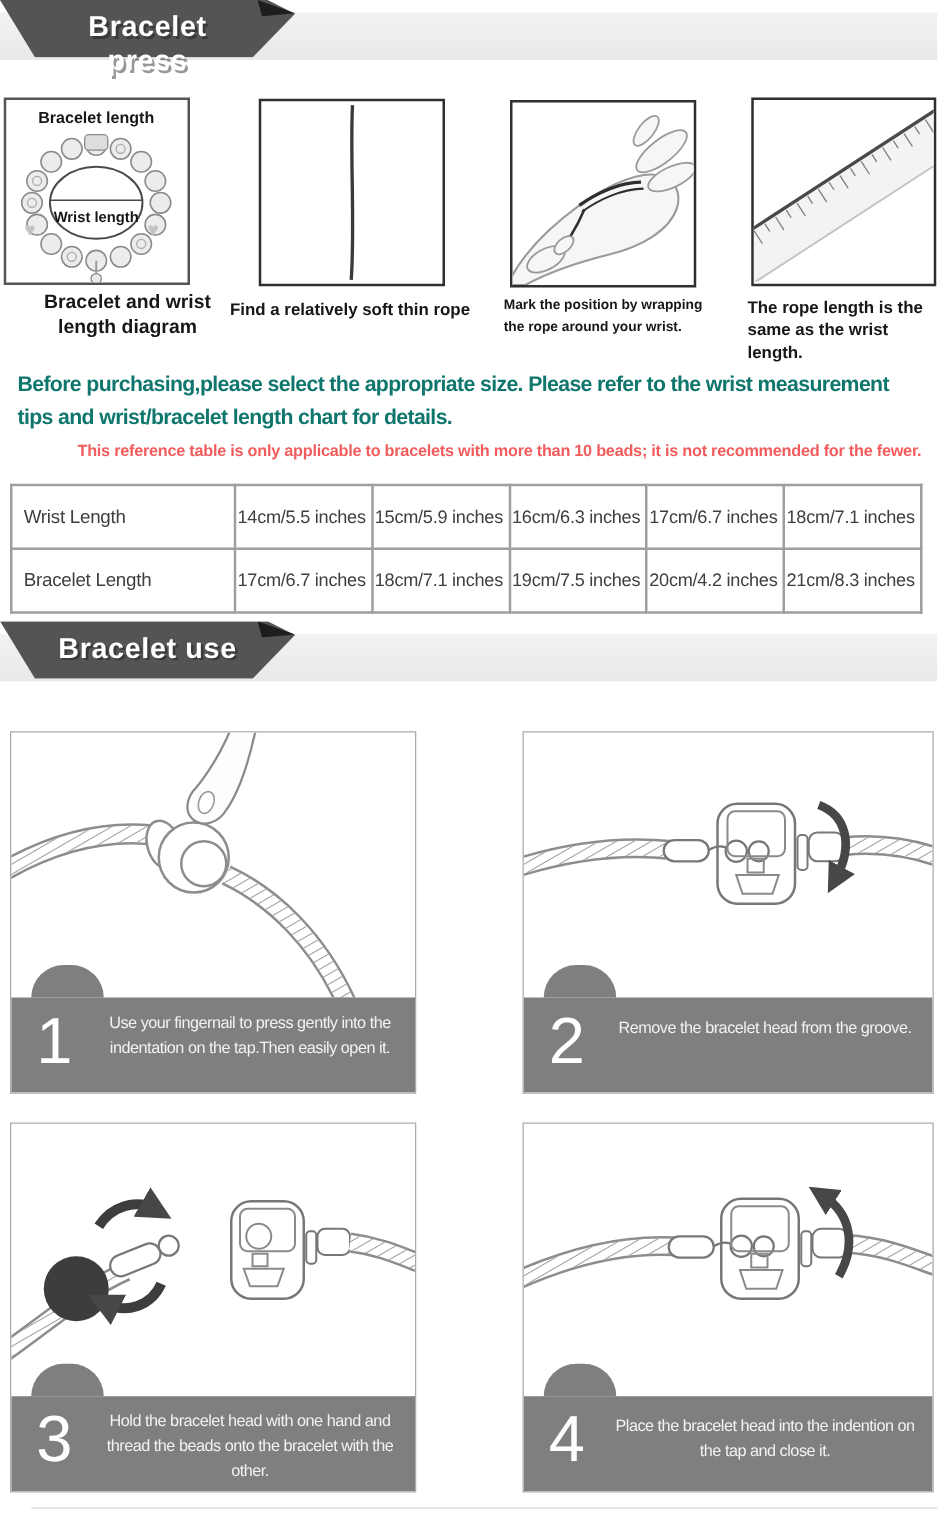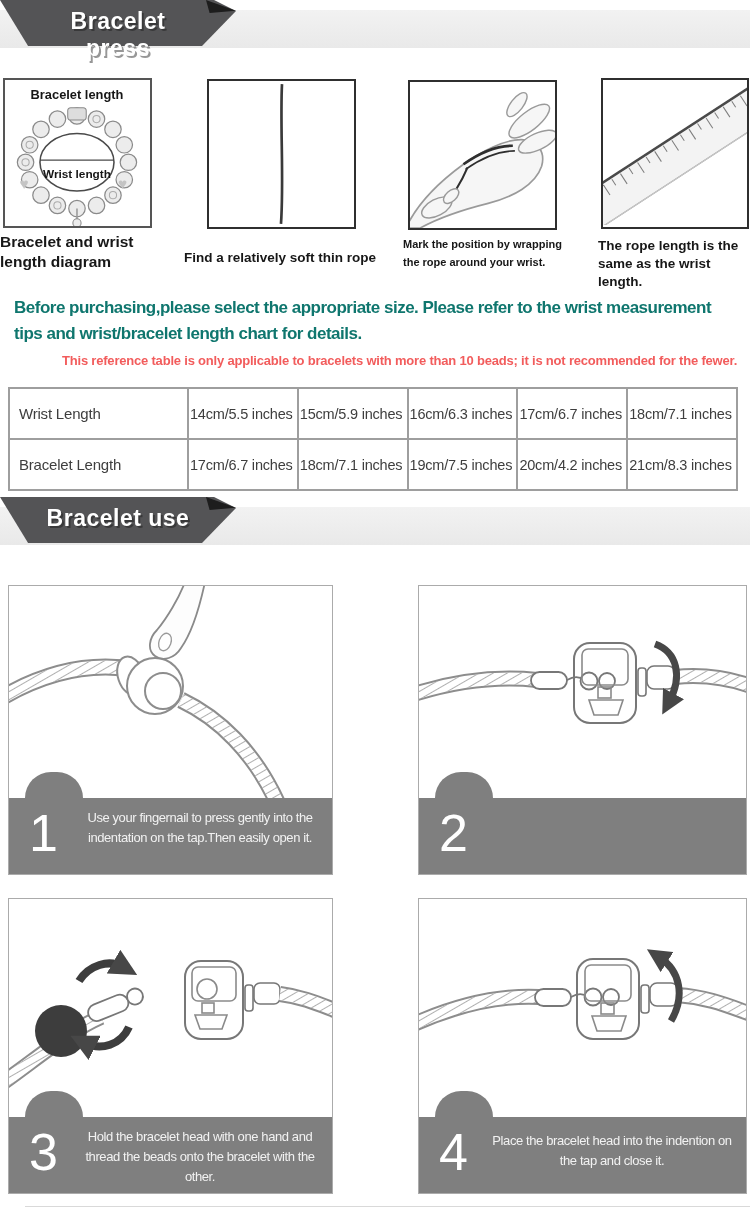--- a/index.html
+++ b/index.html
@@ -15,21 +15,21 @@
   .banner .fold{position:absolute;left:206px;top:0;width:30px;height:13px;background:#1d1d1d;
                 clip-path:polygon(0 0,100% 82%,12% 100%);}
   .banner .banner-title{position:absolute;left:38px;top:8px;width:160px;text-align:center;
                 font-size:23px;font-weight:bold;color:#fff;letter-spacing:.5px;
                 text-shadow:2px 2px 0 rgba(25,25,25,.45);}
 
   
   .mbox{position:absolute;background:#fff;border:2px solid #2f2f2f;overflow:hidden;}
   .mbox.soft{border-color:#555;}
   .mcap{position:absolute;font-weight:bold;color:#171717;}
-  .mcap.center{text-align:left;}
+  .mcap.center{text-align:center;padding-left:26px;}
   .nowrap{white-space:nowrap;display:flex;justify-content:center;}
 
   
   .intro{position:absolute;left:14px;top:295px;width:724px;font-size:17px;font-weight:bold;
          letter-spacing:-0.5px;line-height:26px;color:#0f766e;}
   .note{position:absolute;left:14px;top:353px;font-size:13px;font-weight:bold;
         letter-spacing:-0.2px;color:#f25c5c;white-space:nowrap;margin-left:48px;}
 
   
   .size-table{position:absolute;left:8px;top:387px;width:730px;height:94px;
@@ -112,21 +112,21 @@
       <text x="70" y="95" text-anchor="middle" font-size="11.5" font-weight="bold" fill="#161616">Wrist length</text>
     </svg>
   </div>
   <div class="mcap center" style="left:0;top:232px;width:152px;font-size:15.5px;line-height:20px;">Bracelet and wrist length diagram</div>
 
   <div class="mbox" style="left:207px;top:79px;width:145px;height:146px;">
     <svg viewBox="0 0 141 142">
       <path d="M71,3 C69,42 73,96 70,139" stroke="#3a3a3a" stroke-width="2.6" fill="none"></path>
     </svg>
   </div>
-  <div class="mcap nowrap" style="left:184px;top:240px;width:192px;font-size:13.5px;margin-top:10px;">Find a relatively soft thin rope</div>
+  <div class="mcap nowrap" style="left:184px;top:240px;width:192px;font-size:13.5px;">Find a relatively soft thin rope</div>
 
   <div class="mbox" style="left:408px;top:80px;width:145px;height:146px;">
     <svg viewBox="0 0 141 142">
       <path d="M-4,142 C8,116 30,96 52,80 C70,67 92,56 108,56 C124,56 132,68 128,82 C122,100 100,112 76,118 C52,124 28,132 10,142 Z" fill="#f6f6f6" stroke="#9a9a9a" stroke-width="1.6"></path>
       <ellipse cx="116" cy="38" rx="24" ry="9" transform="rotate(-38 116 38)" fill="#f6f6f6" stroke="#9a9a9a" stroke-width="1.4"></ellipse>
       <ellipse cx="124" cy="58" rx="20" ry="8" transform="rotate(-25 124 58)" fill="#f6f6f6" stroke="#9a9a9a" stroke-width="1.4"></ellipse>
       <ellipse cx="104" cy="22" rx="14" ry="6" transform="rotate(-52 104 22)" fill="#f6f6f6" stroke="#9a9a9a" stroke-width="1.4"></ellipse>
       <path d="M52,80 C66,70 84,62 100,62" stroke="#2e2e2e" stroke-width="2.6" fill="none"></path>
       <path d="M54,85 C68,75 86,67 102,67" stroke="#2e2e2e" stroke-width="1.6" fill="none"></path>
       <path d="M56,83 C50,97 44,108 34,118" stroke="#2e2e2e" stroke-width="2" fill="none"></path>
@@ -241,20 +241,21 @@
         <rect x="179" y="101" width="13" height="11" fill="none" stroke="#8a8a8a" stroke-width="1.6"></rect>
         <path d="M170,114 h34 l-5,15 h-24 z" fill="#fff" stroke="#8a8a8a" stroke-width="1.6"></path>
         <rect x="219" y="82" width="8" height="28" rx="3" fill="#fff" stroke="#777" stroke-width="1.6"></rect>
         <rect x="228" y="80" width="28" height="23" rx="7" fill="#fff" stroke="#777" stroke-width="1.6"></rect>
         <path d="M236,58 C258,66 264,90 250,116" stroke="#474747" stroke-width="7" fill="none" marker-end="url(#ah)"></path>
       </svg>
     </div>
     <div class="step-caption">
       <div class="bump"></div>
       <div class="step-num">2</div>
+      <div class="step-text" style="top:14px">Remove the bracelet head from the groove.</div>
     </div>
   </div>
 
   <div class="step-panel" style="left:8px;top:898px;width:323px;height:294px;">
     <div class="step-art">
       <svg viewBox="0 0 323 218" preserveAspectRatio="none">
         <path d="M-8,185 C30,158 60,132 92,118" stroke="#8d8d8d" stroke-width="16" fill="none"></path>
         <path d="M-8,185 C30,158 60,132 92,118" stroke="#fff" stroke-width="12" fill="none"></path>
         <path d="M-8,185 C30,158 60,132 92,118" stroke="url(#hatch)" stroke-width="12" fill="none"></path>
         <g transform="rotate(-22 100 108)">

